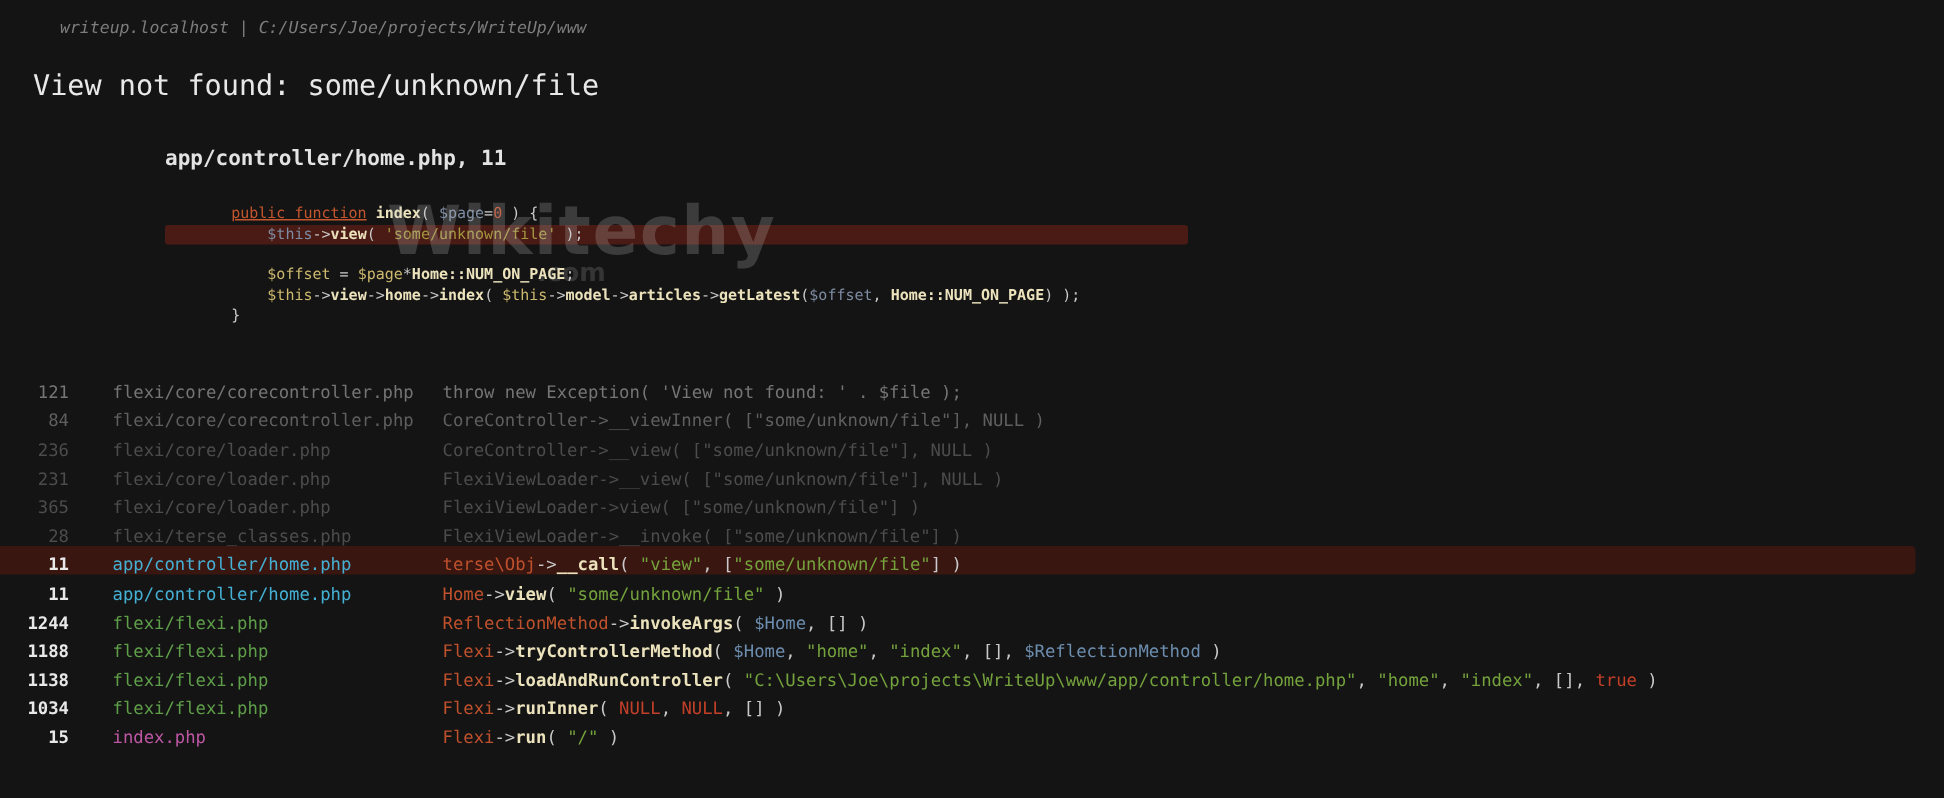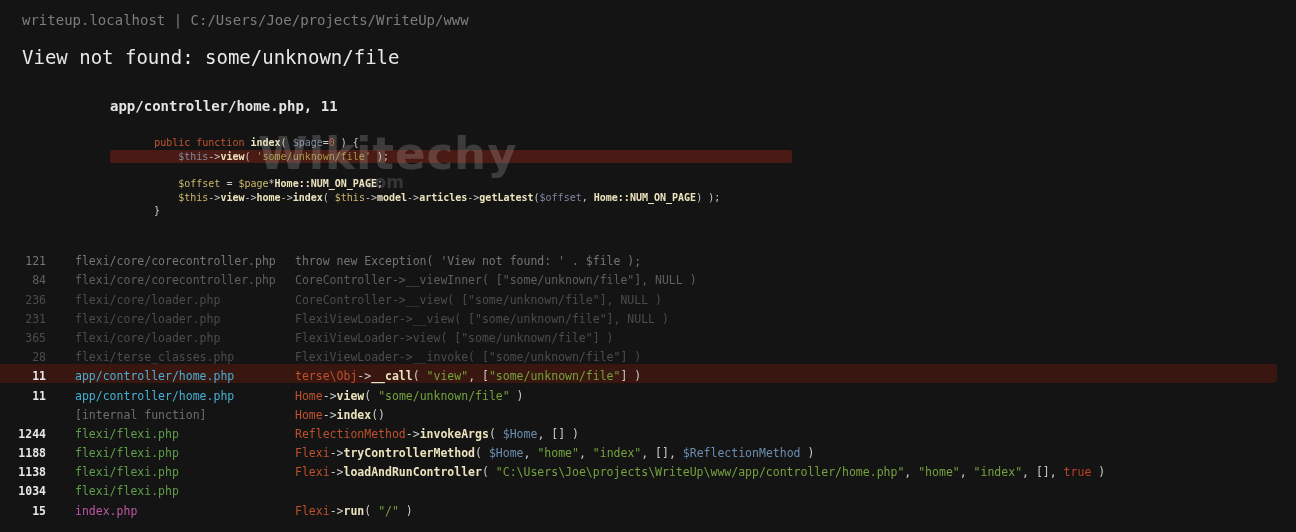--- a/index.html
+++ b/index.html
@@ -28,39 +28,39 @@
     --file-internal:#6e6e6e;
   }
   *{box-sizing:border-box;}
   html,body{margin:0;padding:0;}
   body{
     width:1296px;height:532px;
     background:var(--bg);
     font-family:"DejaVu Sans Mono","Liberation Mono",monospace;
     overflow:hidden;position:relative;
   }
-  .host{position:absolute;left:22px;top:12px;font-size:14px;color:var(--muted);white-space:pre;}
+  .host{position:absolute;left:40px;top:12px;font-size:11px;color:var(--muted);white-space:pre;font-style:italic;}
   .title{position:absolute;left:22px;top:46px;font-size:19px;color:var(--white);white-space:pre;}
   .loc{position:absolute;left:110px;top:98px;font-size:14px;font-weight:bold;color:#e3e3e3;white-space:pre;}
 
   .code{position:absolute;left:110px;top:136px;font-size:10px;line-height:13.7px;}
   .code-line{padding-left:8px;white-space:pre;height:13.7px;}
   .code-line.hl{background:var(--code-highlight);width:682px;border-radius:2px;}
 
   .trace{position:absolute;left:0;top:249px;}
   .trow{display:flex;align-items:flex-end;height:19.2px;width:1277px;font-size:11.5px;}
   .trow.hl{background:var(--row-highlight);border-radius:0 3px 3px 0;}
   .tnum{width:46px;text-align:right;color:var(--white);font-weight:bold;flex:none;white-space:pre;}
   .tfile{margin-left:29px;width:220px;flex:none;white-space:pre;}
   .tcall{white-space:pre;color:var(--text);}
   .trow.dim1 .tnum{color:var(--dim1);font-weight:normal;}
   .trow.dim2 .tnum{color:var(--dim2);font-weight:normal;}
   .trow.dim3 .tnum{color:var(--dim3);font-weight:normal;}
 
-  .c-kw{color:var(--keyword);}
+  .c-kw{color:var(--keyword);text-decoration:underline;}
   .c-cls{color:var(--classname);}
   .c-fn{color:var(--method);font-weight:bold;}
   .c-var{color:var(--variable);}
   .c-varb{color:var(--variable-param);}
   .c-sv{color:var(--stack-variable);}
   .c-str{color:var(--string);}
   .c-strq{color:var(--string-code);}
   .c-num{color:var(--number);}
   .c-kv{color:var(--literal);}
   .c-pun{color:var(--text);}
@@ -133,41 +133,37 @@
       <div class="tnum">11</div>
       <div class="tfile c-file-app">app/controller/home.php</div>
       <div class="tcall"><span class="c-cls">terse\Obj</span><span class="c-pun">-&gt;</span><span class="c-fn">__call</span><span class="c-pun">( </span><span class="c-str">"view"</span><span class="c-pun">, [</span><span class="c-str">"some/unknown/file"</span><span class="c-pun">] )</span></div>
     </div>
     <div class="trow">
       <div class="tnum">11</div>
       <div class="tfile c-file-app">app/controller/home.php</div>
       <div class="tcall"><span class="c-cls">Home</span><span class="c-pun">-&gt;</span><span class="c-fn">view</span><span class="c-pun">( </span><span class="c-str">"some/unknown/file"</span><span class="c-pun"> )</span></div>
     </div>
     <div class="trow">
-      <div class="tnum"></div>
-      <div class="tfile c-file-internal">[internal function]</div>
-      <div class="tcall"><span class="c-cls">Home</span><span class="c-pun">-&gt;</span><span class="c-fn">index</span><span class="c-pun">()</span></div>
-    </div>
-    <div class="trow">
       <div class="tnum">1244</div>
       <div class="tfile c-file-flexi">flexi/flexi.php</div>
       <div class="tcall"><span class="c-cls">ReflectionMethod</span><span class="c-pun">-&gt;</span><span class="c-fn">invokeArgs</span><span class="c-pun">( </span><span class="c-sv">$Home</span><span class="c-pun">, [] )</span></div>
     </div>
     <div class="trow">
       <div class="tnum">1188</div>
       <div class="tfile c-file-flexi">flexi/flexi.php</div>
       <div class="tcall"><span class="c-cls">Flexi</span><span class="c-pun">-&gt;</span><span class="c-fn">tryControllerMethod</span><span class="c-pun">( </span><span class="c-sv">$Home</span><span class="c-pun">, </span><span class="c-str">"home"</span><span class="c-pun">, </span><span class="c-str">"index"</span><span class="c-pun">, [], </span><span class="c-sv">$ReflectionMethod</span><span class="c-pun"> )</span></div>
     </div>
     <div class="trow">
       <div class="tnum">1138</div>
       <div class="tfile c-file-flexi">flexi/flexi.php</div>
       <div class="tcall"><span class="c-cls">Flexi</span><span class="c-pun">-&gt;</span><span class="c-fn">loadAndRunController</span><span class="c-pun">( </span><span class="c-str">"C:\Users\Joe\projects\WriteUp\www/app/controller/home.php"</span><span class="c-pun">, </span><span class="c-str">"home"</span><span class="c-pun">, </span><span class="c-str">"index"</span><span class="c-pun">, [], </span><span class="c-kv">true</span><span class="c-pun"> )</span></div>
     </div>
     <div class="trow">
       <div class="tnum">1034</div>
       <div class="tfile c-file-flexi">flexi/flexi.php</div>
+      <div class="tcall"><span class="c-cls">Flexi</span><span class="c-pun">-&gt;</span><span class="c-fn">runInner</span><span class="c-pun">( </span><span class="c-kv">NULL</span><span class="c-pun">, </span><span class="c-kv">NULL</span><span class="c-pun">, [] )</span></div>
     </div>
     <div class="trow">
       <div class="tnum">15</div>
       <div class="tfile c-file-index">index.php</div>
       <div class="tcall"><span class="c-cls">Flexi</span><span class="c-pun">-&gt;</span><span class="c-fn">run</span><span class="c-pun">( </span><span class="c-str">"/"</span><span class="c-pun"> )</span></div>
     </div>
   </div>
 
 </body></html>

